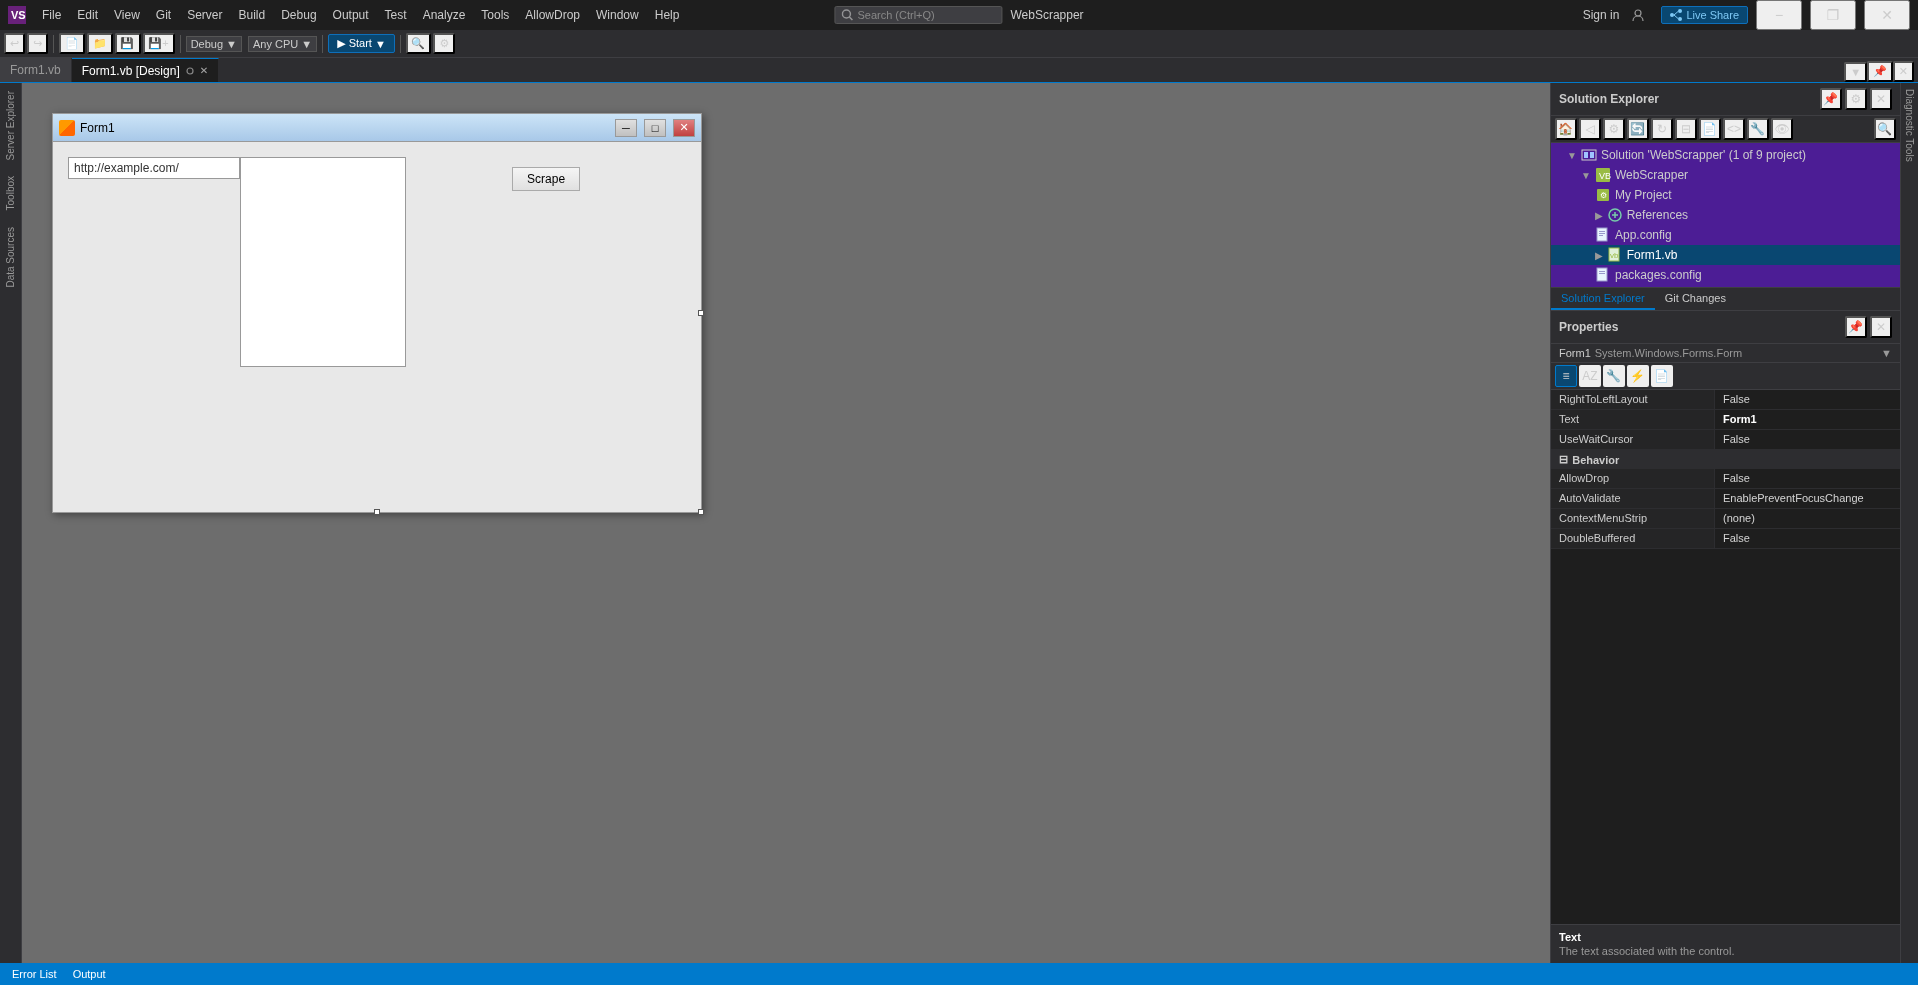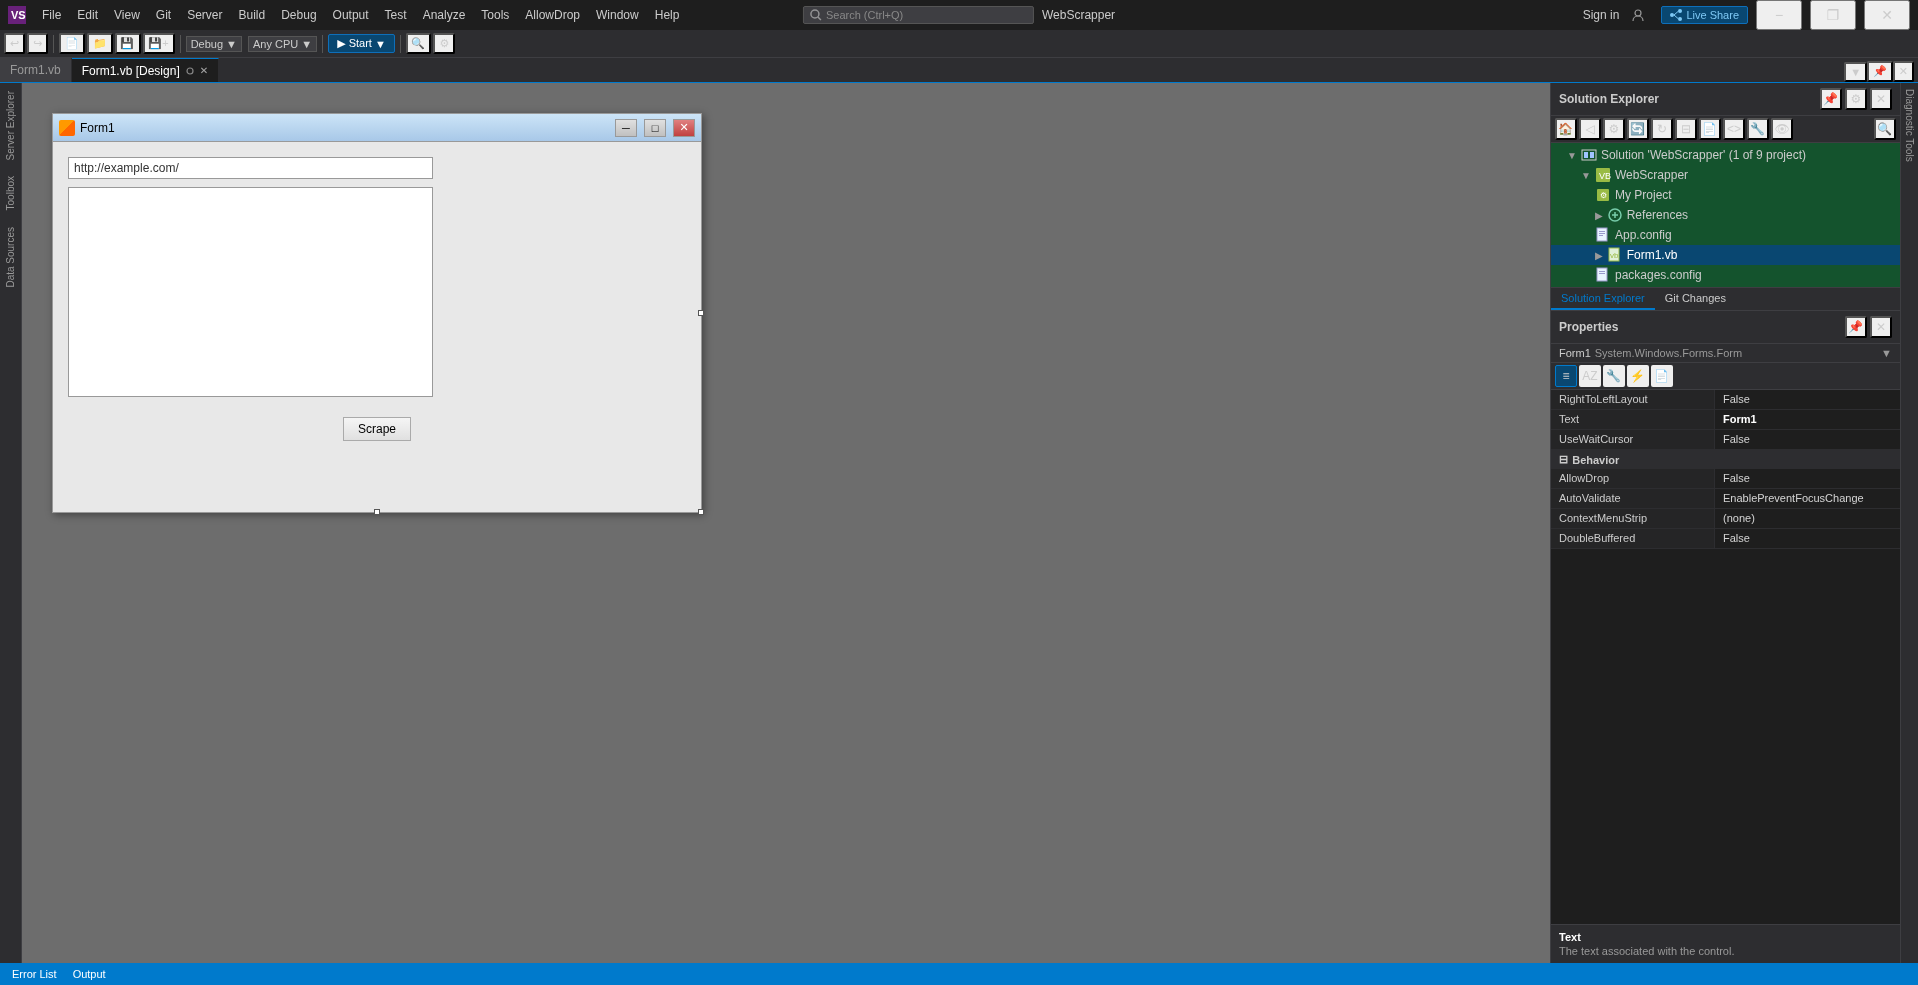--- a/index.html
+++ b/index.html
@@ -49,21 +49,21 @@
       left: 50%;
       transform: translateX(-50%);
     }
     #search-box {
       background: #3e3e42;
       border: 1px solid #555;
       border-radius: 2px;
       padding: 2px 6px;
       color: #ccc;
       font-size: 12px;
-      width: 231px;
+      width: 168px;
       display: flex;
       align-items: center;
     }
     #title-bar-right {
       display: flex;
       align-items: center;
       gap: 8px;
     }
     .win-btn {
       width: 46px; height: 30px;
@@ -230,21 +230,21 @@
     }
     .win-form-btn.close-btn {
       background: linear-gradient(to bottom, #e08080, #c04040);
       color: white;
     }
     #win-form-body {
       padding: 15px;
       background: #e8e8e8;
       min-height: 370px;
       display: flex;
-      flex-direction: column;
+      flex-direction: row;
       align-items: flex-start;
     }
     #url-input {
       width: 365px;
       height: 22px;
       border: 1px solid #999;
       background: white;
       padding: 2px 5px;
       font-size: 12px;
       color: #333;
@@ -272,21 +272,21 @@
     .resize-dot {
       width: 6px; height: 6px;
       background: white;
       border: 1px solid #555;
       position: absolute;
     }
 
     
     #right-panel {
       width: 350px;
-      background: #14532d;
+      background: #4c1d95;
       display: flex;
       flex-direction: column;
       flex-shrink: 0;
       border-left: 1px solid #3e3e42;
     }
 
     
     #solution-explorer {
       flex: 0 0 auto;
       border-bottom: 1px solid #3e3e42;

